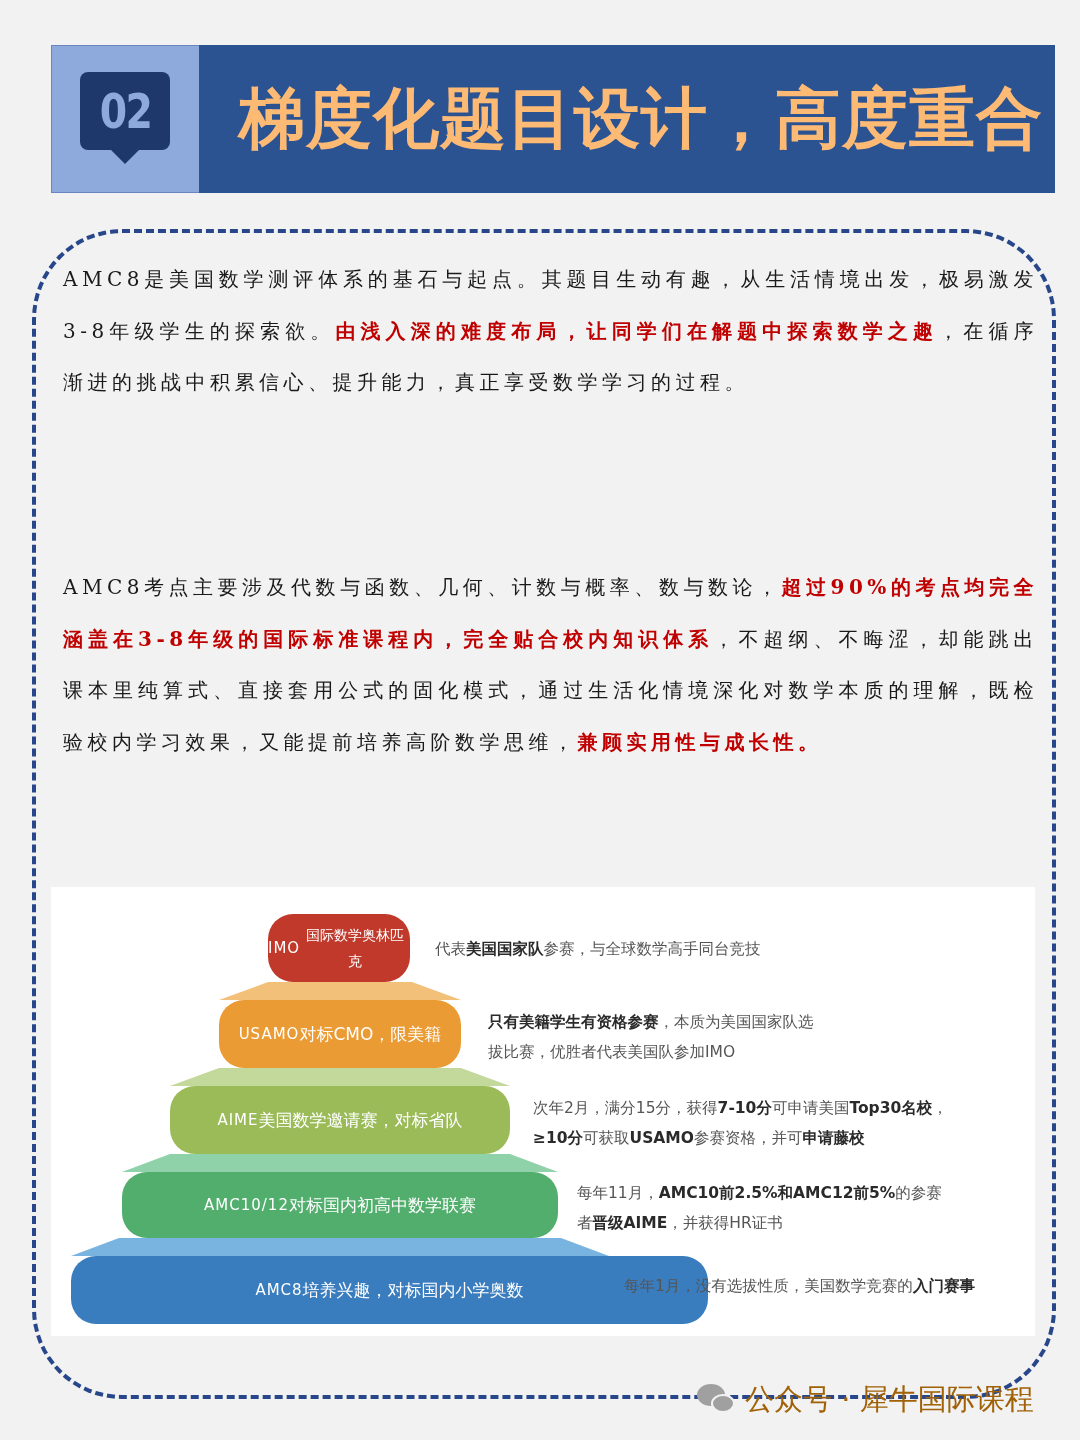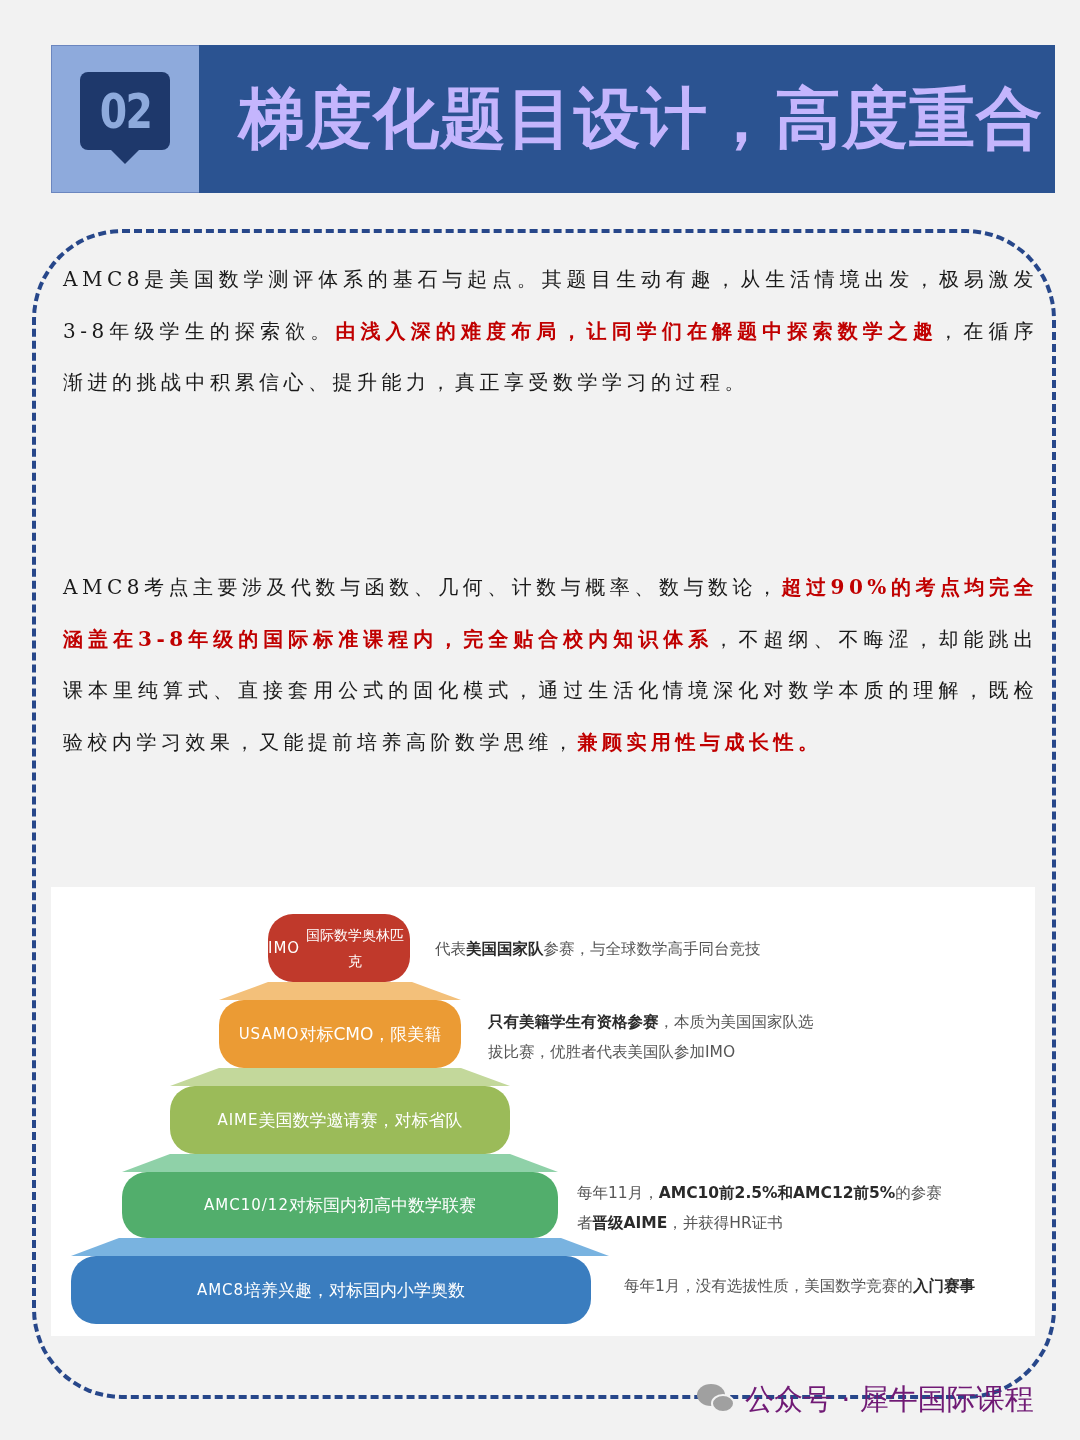--- a/index.html
+++ b/index.html
@@ -6,21 +6,21 @@
   html, body { width: 1080px; height: 1440px; background: #f2f2f2; overflow: hidden; }
   body { position: relative; font-family: "DejaVu Serif", "Liberation Serif", serif; }
 
   
   .banner { position: absolute; left: 31px; top: 45px; width: 1024px; height: 148px; display: flex; }
   .banner-left { width: 148px; height: 148px; background: #8eaadc; position: relative; border: 1px solid #6b86bf; border-right: none; margin-left: 20px; }
   .badge { position: absolute; left: 28px; top: 26px; width: 90px; height: 78px; background: #1e386b; border-radius: 8px; display: flex; align-items: center; justify-content: center; }
   .badge::after { content: ""; position: absolute; left: 30px; bottom: -14px; width: 0; height: 0; border-left: 15px solid transparent; border-right: 15px solid transparent; border-top: 15px solid #1e386b; }
   .badge-num { font-family: "DejaVu Sans", sans-serif; font-weight: bold; color: #8eaadc; font-size: 48px; letter-spacing: -2px; transform: scaleX(0.82); }
   .banner-right { flex: 1; background: #2b5391; display: flex; align-items: center; padding-left: 40px; }
-  .banner-title { color: #c4b5fd; font-family: "DejaVu Sans", sans-serif; font-weight: bold; font-size: 66px; letter-spacing: 1px; white-space: nowrap; }
+  .banner-title { color: #fdba74; font-family: "DejaVu Sans", sans-serif; font-weight: bold; font-size: 66px; letter-spacing: 1px; white-space: nowrap; }
 
   
   .frame { position: absolute; left: 32px; top: 229px; width: 1024px; height: 1170px; border: 4px dashed #27478a; border-radius: 90px; }
 
   
   .para { position: absolute; left: 63px; width: 975px; font-size: 20px; line-height: 51.5px; color: #1a1a1a; letter-spacing: 4.5px; text-align: justify; }
   .para .hl { color: #c00000; font-weight: bold; }
   .para1 { top: 254px; }
   .para2 { top: 562px; }
 
@@ -28,21 +28,21 @@
   .pyramid-box { position: absolute; left: 51px; top: 887px; width: 984px; height: 449px; background: #ffffff; }
   .level { position: absolute; display: flex; flex-direction: row; align-items: center; justify-content: center; color: #ffffff; font-family: "DejaVu Sans", sans-serif; text-align: center; border-radius: 25px; }
   .level .lname { font-size: 15px; line-height: 22px; letter-spacing: 1px; }
   .level .ldesc { font-size: 17px; line-height: 26px; }
   .bevel { position: absolute; }
 
   .note { position: absolute; font-family: "DejaVu Sans", sans-serif; font-size: 15.5px; line-height: 30px; color: #555555; white-space: nowrap; }
   .note b { color: #2a2a2a; }
 
   
-  .watermark { position: absolute; left: 697px; top: 1380px; display: flex; align-items: center; gap: 8px; color: #701a75; font-family: "DejaVu Sans", sans-serif; font-size: 29px; }
+  .watermark { position: absolute; left: 697px; top: 1380px; display: flex; align-items: center; gap: 8px; color: #a16207; font-family: "DejaVu Sans", sans-serif; font-size: 29px; }
   .wechat { position: relative; width: 40px; height: 32px; }
   .wechat .b1 { position: absolute; left: 0; top: 0; width: 28px; height: 22px; background: #a0a0a0; border-radius: 50%; }
   .wechat .b2 { position: absolute; left: 14px; top: 10px; width: 24px; height: 19px; background: #a0a0a0; border-radius: 50%; border: 2px solid #f2f2f2; }
 </style>
 </head>
 <body>
 
 <div class="banner">
   <div class="banner-left">
     <div class="badge">
@@ -76,34 +76,35 @@
   </div>
   <div class="note" style="left:437px; top:120px;"><b>只有美籍学生有资格参赛</b><span>，本质为美国国家队选</span><br><span>拔比赛，优胜者代表美国队参加IMO</span></div>
 
   <svg class="bevel" style="left:119px; top:181px;" width="340" height="18">
     <polygon points="49,0 291,0 340,18 0,18" fill="#c3d89b"></polygon>
   </svg>
   <div class="level" style="left:119px; top:199px; width:340px; height:68px; background:#9bbb59;">
     <span class="lname">AIME</span>
     <span class="ldesc">美国数学邀请赛，对标省队</span>
   </div>
+  <div class="note" style="left:482px; top:206px;"><span>次年2月，满分15分，获得</span><b>7-10分</b><span>可申请美国</span><b>Top30名校</b><span>，</span><br><b>≥10分</b><span>可获取</span><b>USAMO</b><span>参赛资格，并可</span><b>申请藤校</b></div>
 
   <svg class="bevel" style="left:71px; top:267px;" width="436" height="18">
     <polygon points="48,0 388,0 436,18 0,18" fill="#8fd1a8"></polygon>
   </svg>
   <div class="level" style="left:71px; top:285px; width:436px; height:66px; background:#52ae6c;">
     <span class="lname">AMC10/12</span>
     <span class="ldesc">对标国内初高中数学联赛</span>
   </div>
   <div class="note" style="left:526px; top:291px;"><span>每年11月，</span><b>AMC10前2.5%和AMC12前5%</b><span>的参赛</span><br><span>者</span><b>晋级AIME</b><span>，并获得HR证书</span></div>
 
   <svg class="bevel" style="left:20px; top:351px;" width="538" height="18">
     <polygon points="48,0 490,0 538,18 0,18" fill="#79b3e0"></polygon>
   </svg>
-  <div class="level" style="left:20px; top:369px; width:520px; height:68px; background:#3a7dbf;">
+  <div class="level" style="left:20px; top:369px; width:637px; height:68px; background:#3a7dbf;">
     <span class="lname">AMC8</span>
     <span class="ldesc">培养兴趣，对标国内小学奥数</span>
   </div>
   <div class="note" style="left:573px; top:384px;"><span>每年1月，没有选拔性质，美国数学竞赛的</span><b>入门赛事</b></div>
 </div>
 
 <div class="watermark">
   <span class="wechat">
       <span class="b1"></span>
       <span class="b2"></span>

